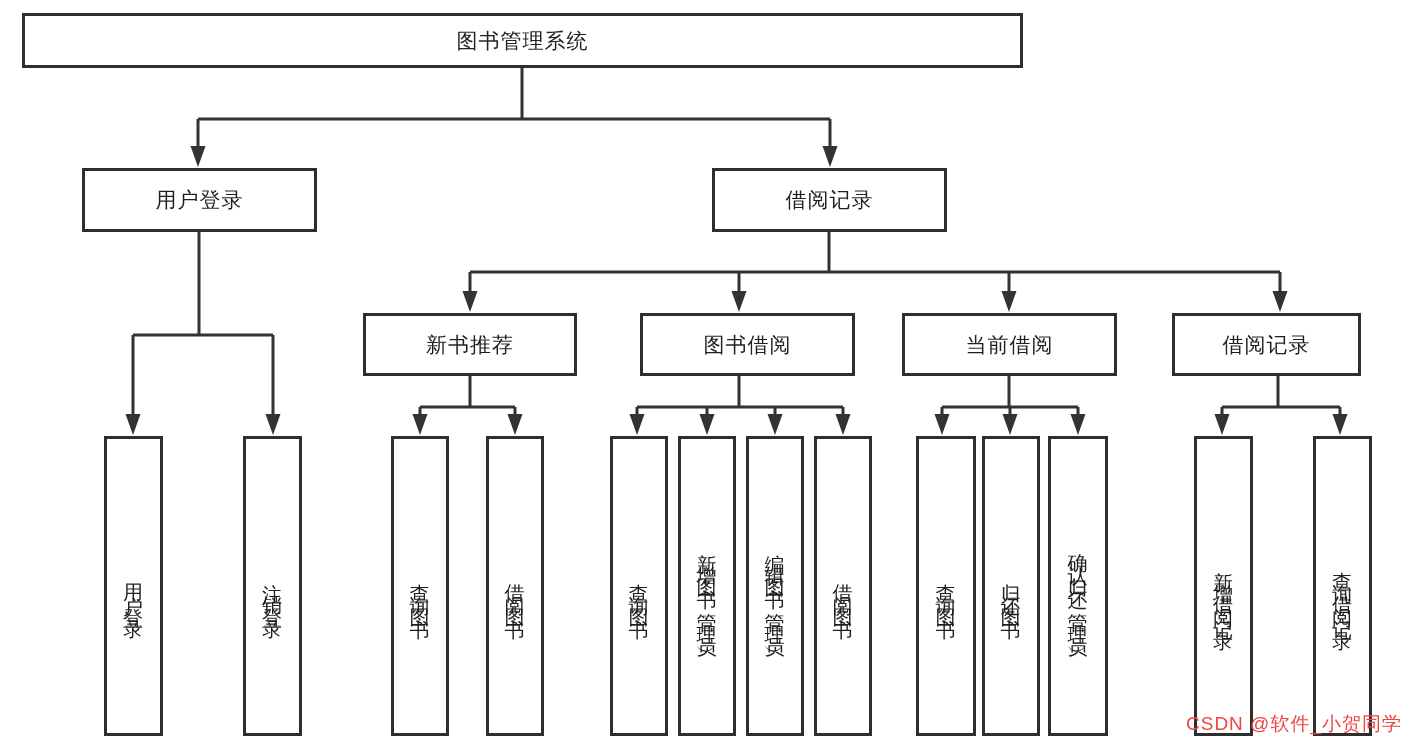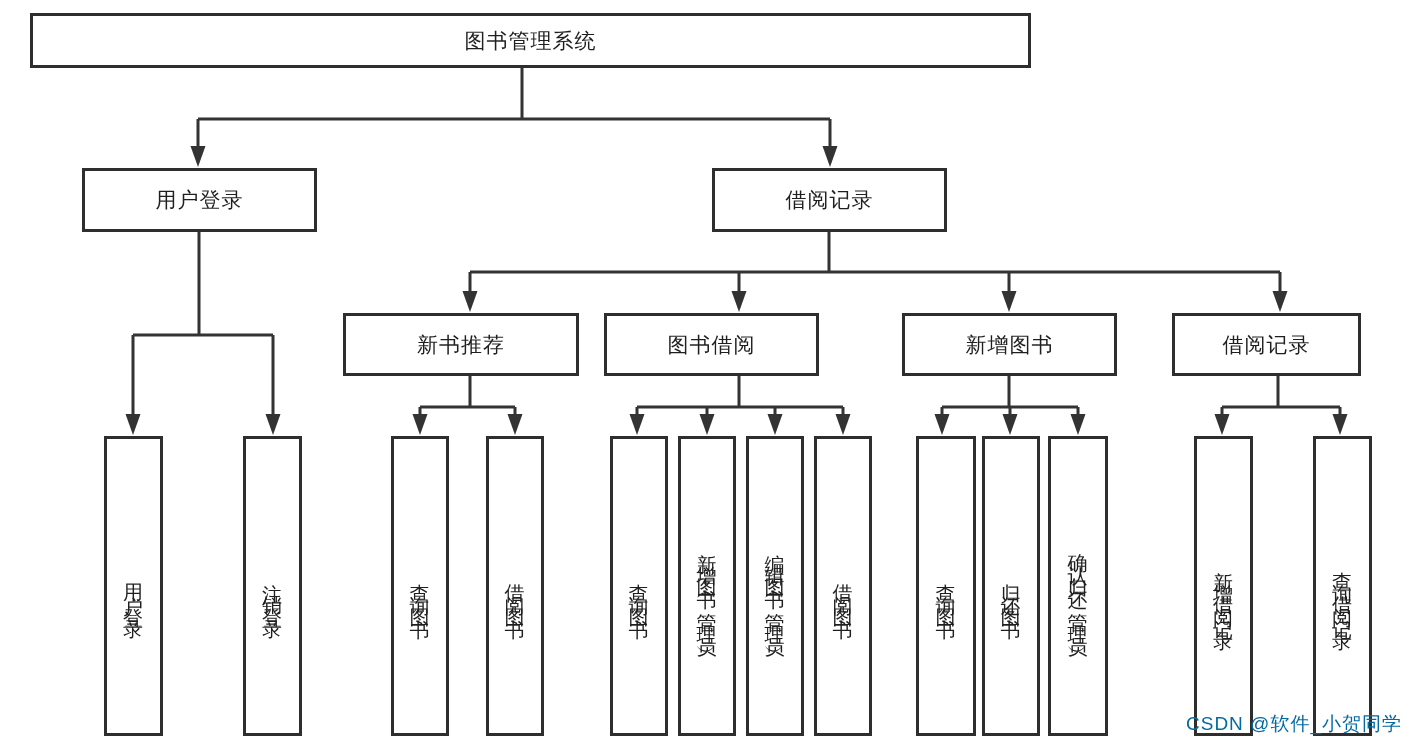--- a/index.html
+++ b/index.html
@@ -16,42 +16,42 @@
     color:#1f1f1f;
   }
   .hbox{font-size:21px;letter-spacing:1px;}
   .vbox{
     font-size:20px;
     writing-mode:vertical-rl;text-orientation:mixed;
     letter-spacing:12px;line-height:1;
     text-indent:12px; 
   }
   
-  #n-root          {left:22px;  top:13px;  width:1001px;height:55px;margin-left:8px;}
+  #n-root          {left:22px;  top:13px;  width:1001px;height:55px;}
   #n-user-login    {left:82px;  top:168px; width:235px; height:64px;}
   #n-book-mgmt     {left:712px; top:168px; width:235px; height:64px;}
-  #n-new-book-rec  {left:343px; top:313px; width:236px; height:63px;}
-  #n-book-borrow   {left:604px; top:313px; width:215px; height:63px;}
+  #n-new-book-rec  {left:363px; top:313px; width:214px; height:63px;}
+  #n-book-borrow   {left:640px; top:313px; width:215px; height:63px;}
   #n-current-borrow{left:902px; top:313px; width:215px; height:63px;}
   #n-borrow-records{left:1172px;top:313px; width:189px; height:63px;}
   #n-leaf-login    {left:104px; top:436px; width:59px;  height:300px;}
   #n-leaf-logout   {left:243px; top:436px; width:59px;  height:300px;}
   #n-leaf-rec-query   {left:391px; top:436px; width:58px; height:300px;}
   #n-leaf-rec-borrow  {left:486px; top:436px; width:58px; height:300px;}
   #n-leaf-bb-query    {left:610px; top:436px; width:58px; height:300px;}
   #n-leaf-bb-add      {left:678px; top:436px; width:58px; height:300px;}
   #n-leaf-bb-edit     {left:746px; top:436px; width:58px; height:300px;}
   #n-leaf-bb-borrow   {left:814px; top:436px; width:58px; height:300px;}
   #n-leaf-cb-query    {left:916px; top:436px; width:60px; height:300px;}
   #n-leaf-cb-return   {left:982px; top:436px; width:58px; height:300px;}
   #n-leaf-cb-confirm  {left:1048px;top:436px; width:60px; height:300px;}
   #n-leaf-br-add      {left:1194px;top:436px; width:59px; height:300px;}
   #n-leaf-br-query    {left:1313px;top:436px; width:59px; height:300px;}
   .watermark{
-    position:absolute;left:1186px;top:711px;font-size:19px;color:#0369a1;
+    position:absolute;left:1186px;top:711px;font-size:19px;color:#ef4444;
     letter-spacing:1px;white-space:nowrap;
   }
 </style>
 </head>
 <body>
 
 <div class="canvas">
 
   <svg class="edges" viewBox="0 0 1405 747" xmlns="http://www.w3.org/2000/svg">
     <path d="
@@ -85,21 +85,21 @@
       </g>
   </svg>
 
   <div class="hbox" id="n-root">图书管理系统</div>
 
   <div class="hbox" id="n-user-login">用户登录</div>
   <div class="hbox" id="n-book-mgmt">借阅记录</div>
 
   <div class="hbox" id="n-new-book-rec">新书推荐</div>
   <div class="hbox" id="n-book-borrow">图书借阅</div>
-  <div class="hbox" id="n-current-borrow">新增图书</div>
+  <div class="hbox" id="n-current-borrow">当前借阅</div>
   <div class="hbox" id="n-borrow-records">借阅记录</div>
 
   <div class="vbox" id="n-leaf-login">用户登录</div>
   <div class="vbox" id="n-leaf-logout">注销登录</div>
 
   <div class="vbox" id="n-leaf-rec-query">查询图书</div>
   <div class="vbox" id="n-leaf-rec-borrow">借阅图书</div>
 
   <div class="vbox" id="n-leaf-bb-query">查询图书</div>
   <div class="vbox" id="n-leaf-bb-add">新增图书（管理员）</div>

